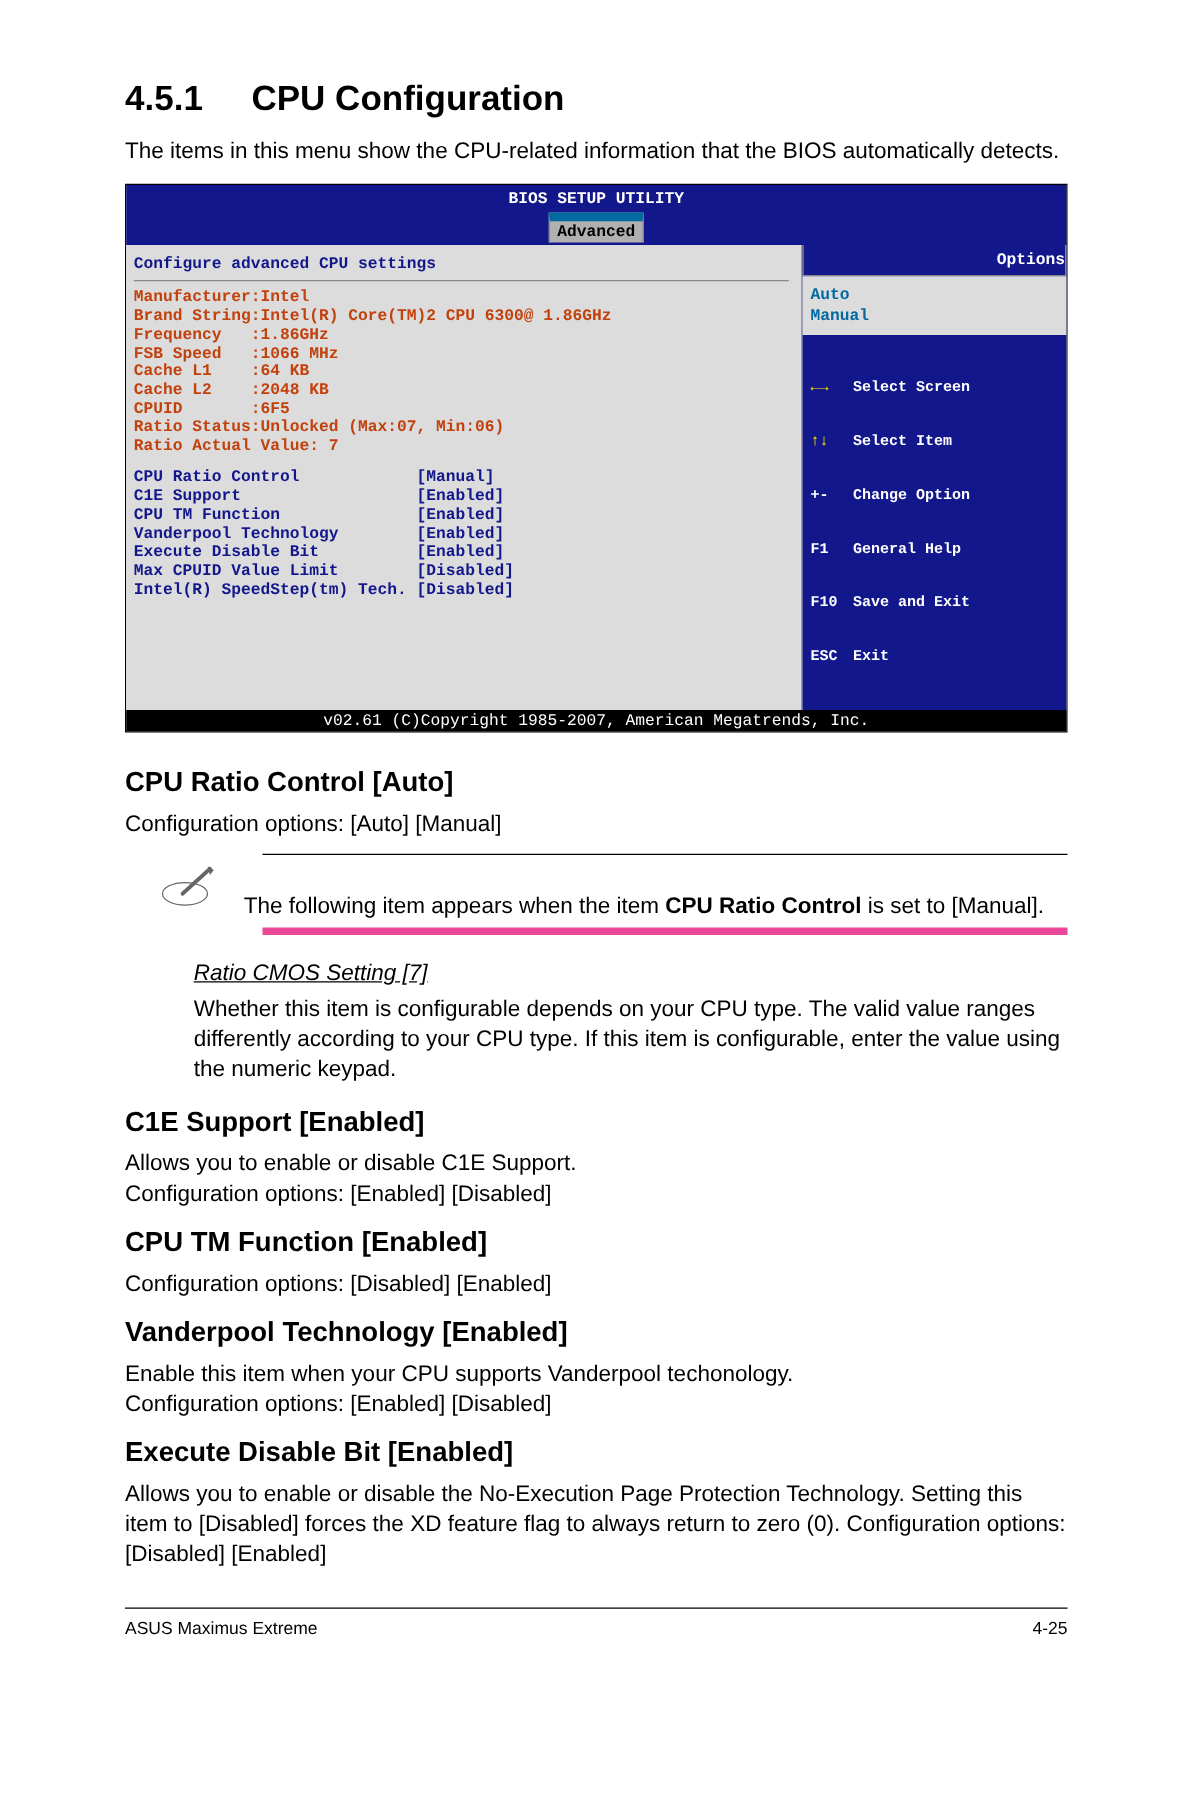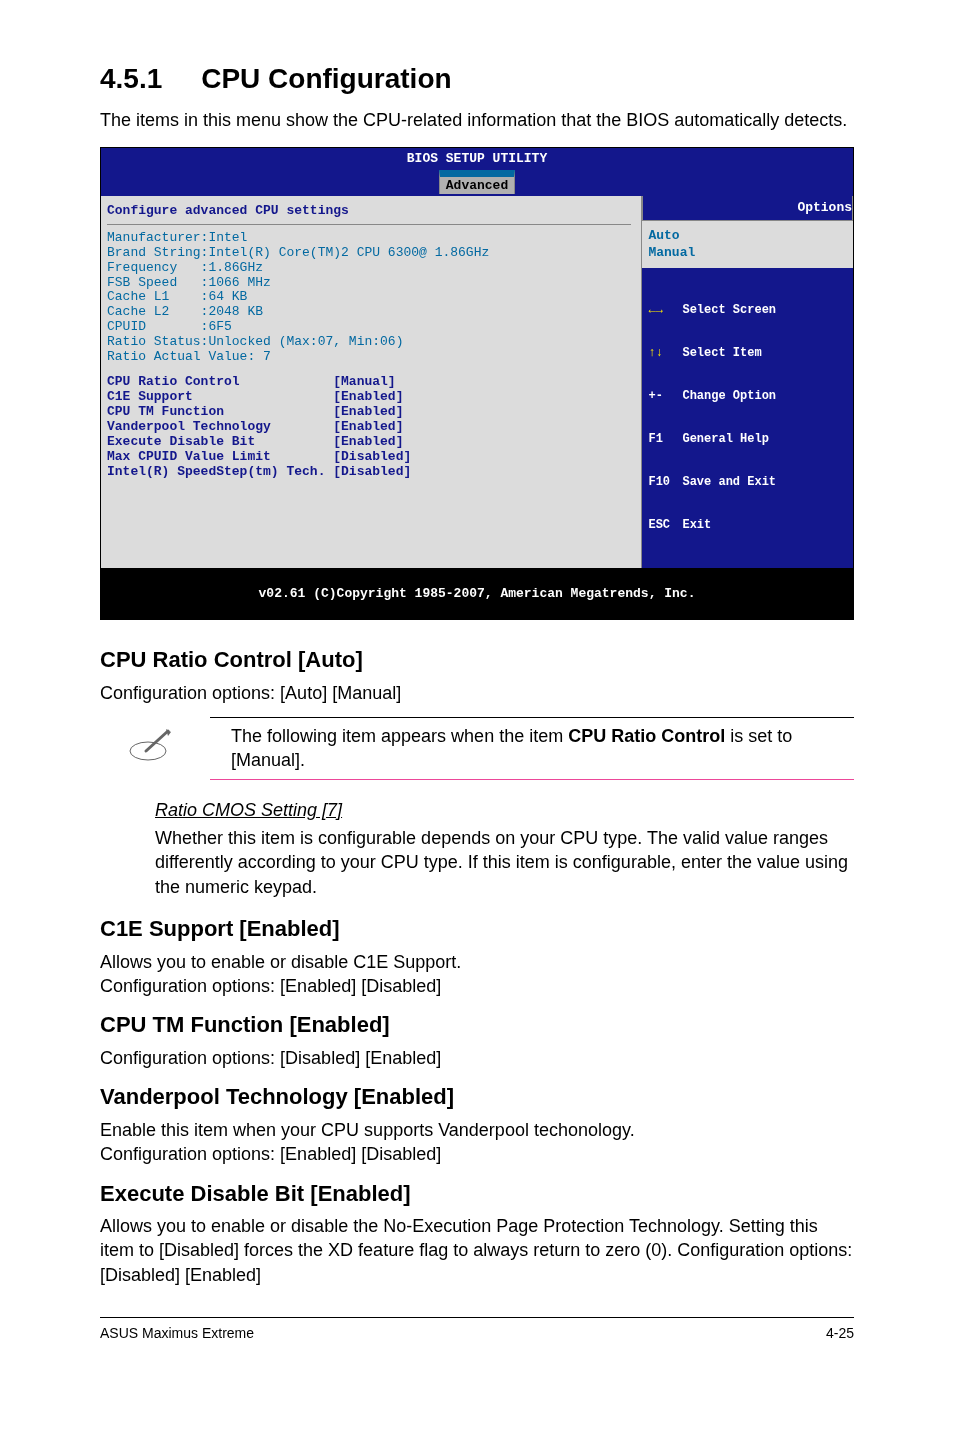--- a/index.html
+++ b/index.html
@@ -64,23 +64,23 @@
     flex-direction: column;
   }
   .bios-left .subtitle {
     color: #13178c;
     font-weight: bold;
     border-bottom: 1px solid #888;
     padding-bottom: 4px;
     margin-bottom: 6px;
   }
   .bios-info {
-    color: #0369a1;
-    white-space: pre;
-    font-weight: normal;
+    color: #c2410c;
+    white-space: pre;
+    font-weight: bold;
     line-height: 1.15;
   }
   .bios-settings {
     color: #13178c;
     font-weight: bold;
     white-space: pre;
     margin-top: 10px;
     line-height: 1.15;
   }
   .opt-header {
@@ -109,33 +109,32 @@
     line-height: 1.2;
   }
   .help-row { display: flex; }
   .key-col { color: #fff; width: 34px; }
   .key-label { }
   .arrow { color: #ffea00; }
   .bios-footer {
     background: #000;
     color: #fff;
     text-align: center;
-    font-weight: bold;
+    font-weight: normal;
     font-family: "Courier New", monospace;
     font-size: 13px;
-    padding: 17px 0;
+    padding: 0 0;
   }
   .note-block {
     display: flex;
     align-items: flex-end;
     border-top: 1px solid #000;
-    border-bottom: 1px solid #ec4899;
+    border-bottom: 6px solid #ec4899;
     margin: 10px 0 18px 110px;
     padding: 6px 0;
-    gap: 36px;
   }
   .note-icon {
     margin: 0 20px 0 -95px;
     width: 60px;
     text-align: center;
   }
   .note-text { flex: 1; }
   .ratio-heading {
     text-decoration: underline;
     font-style: italic;

